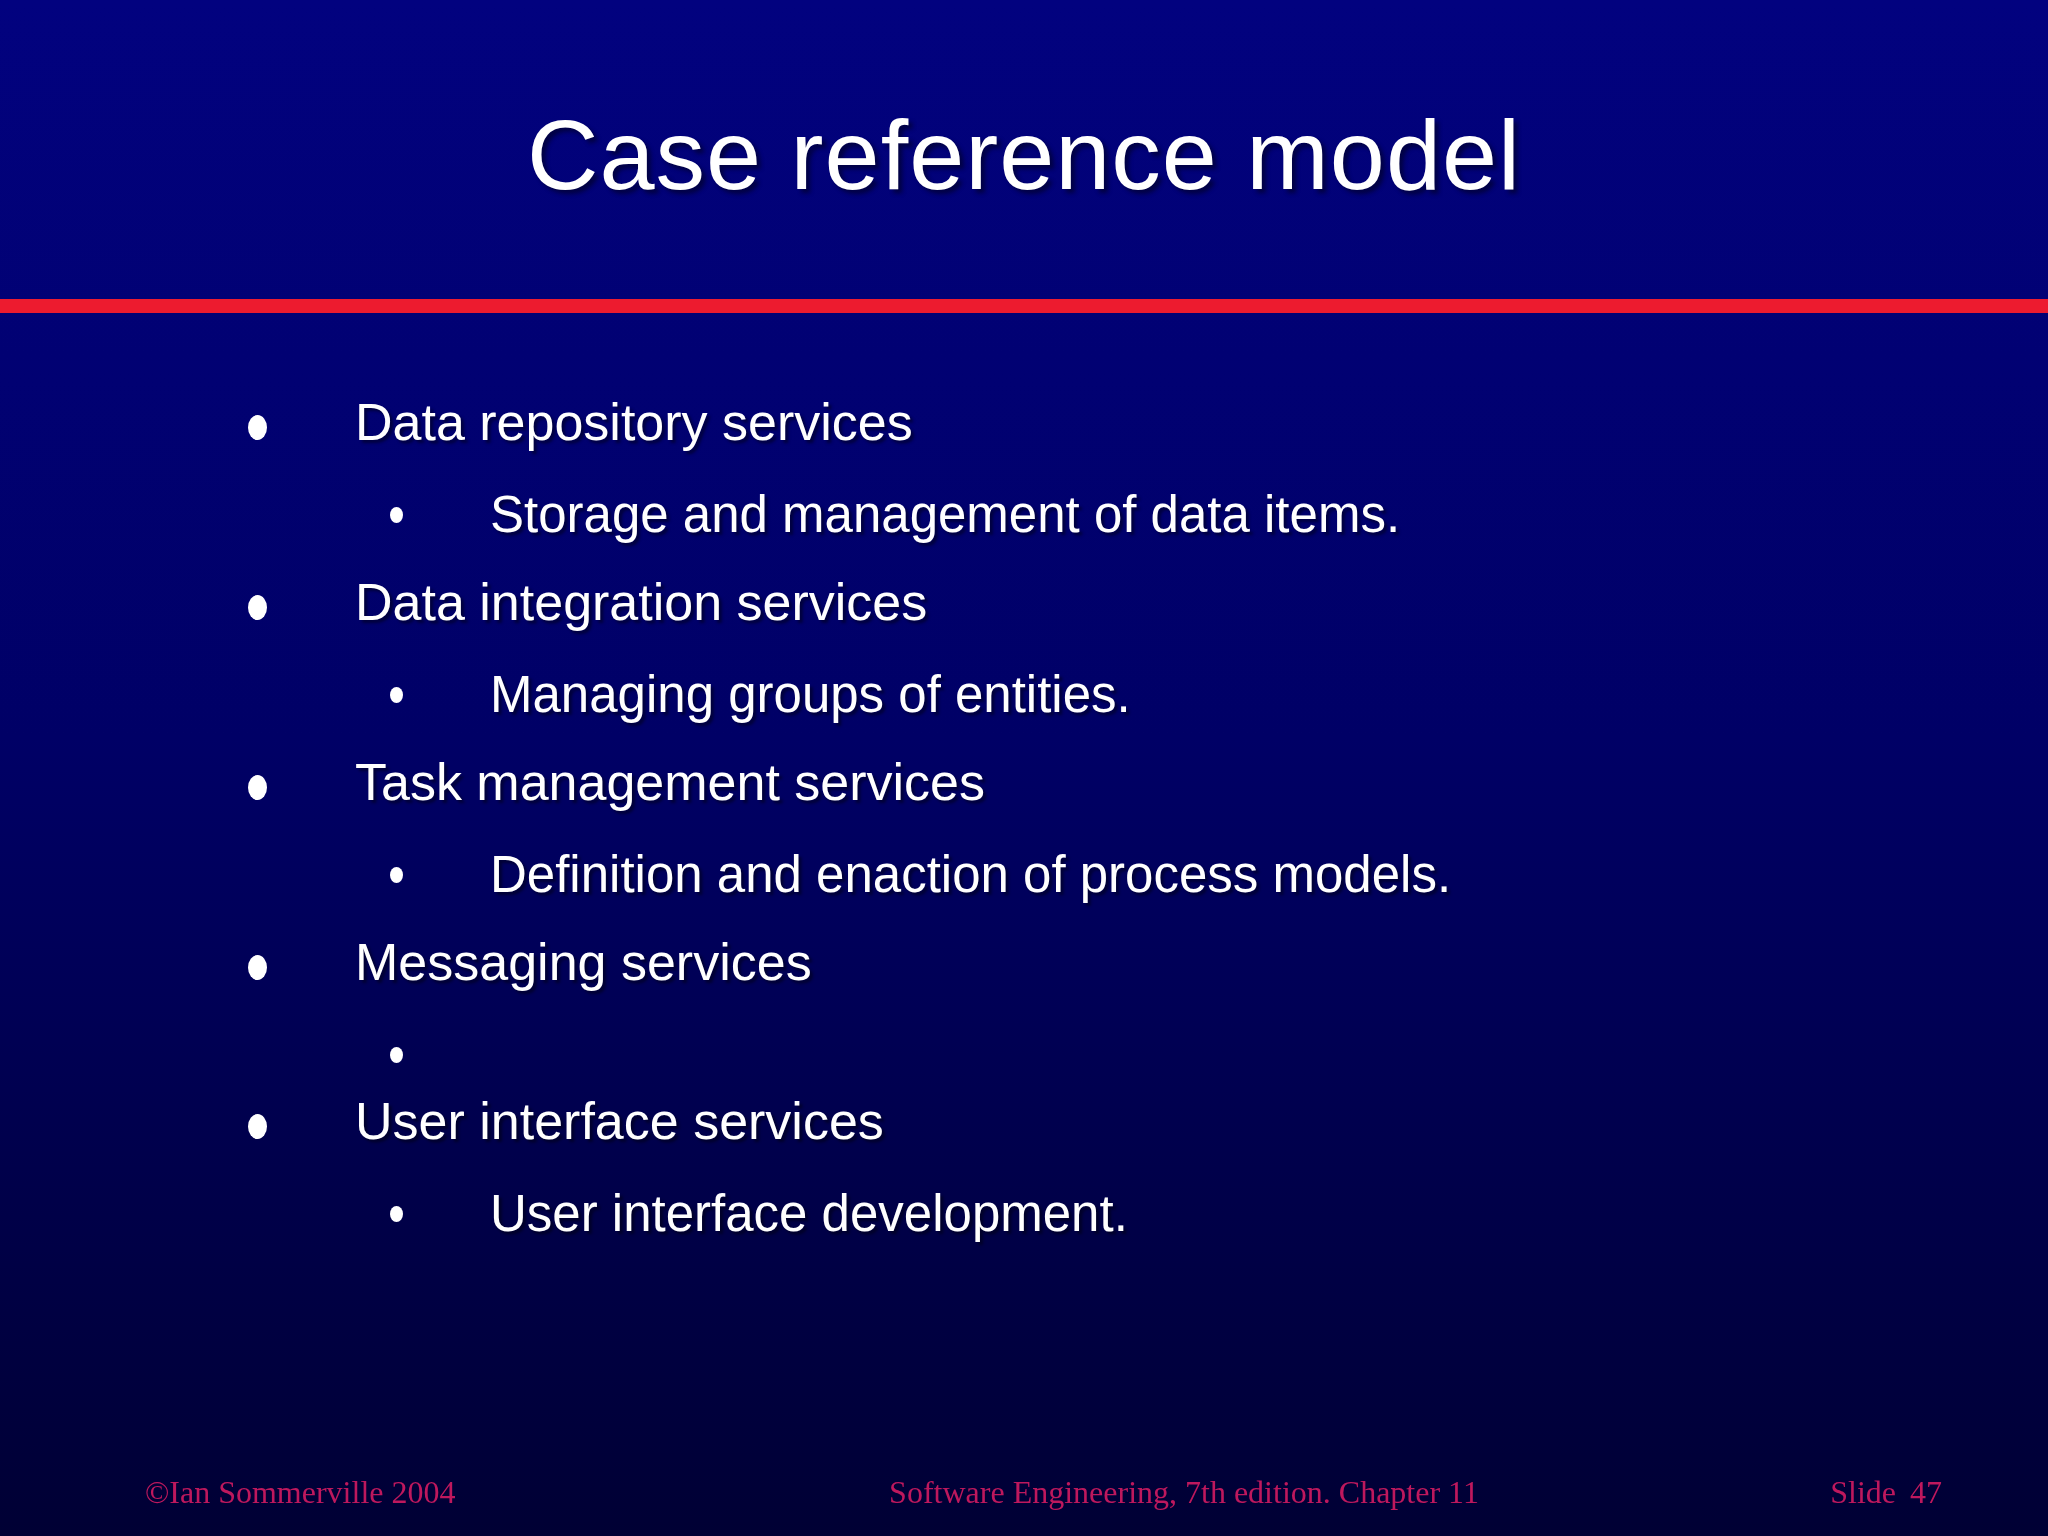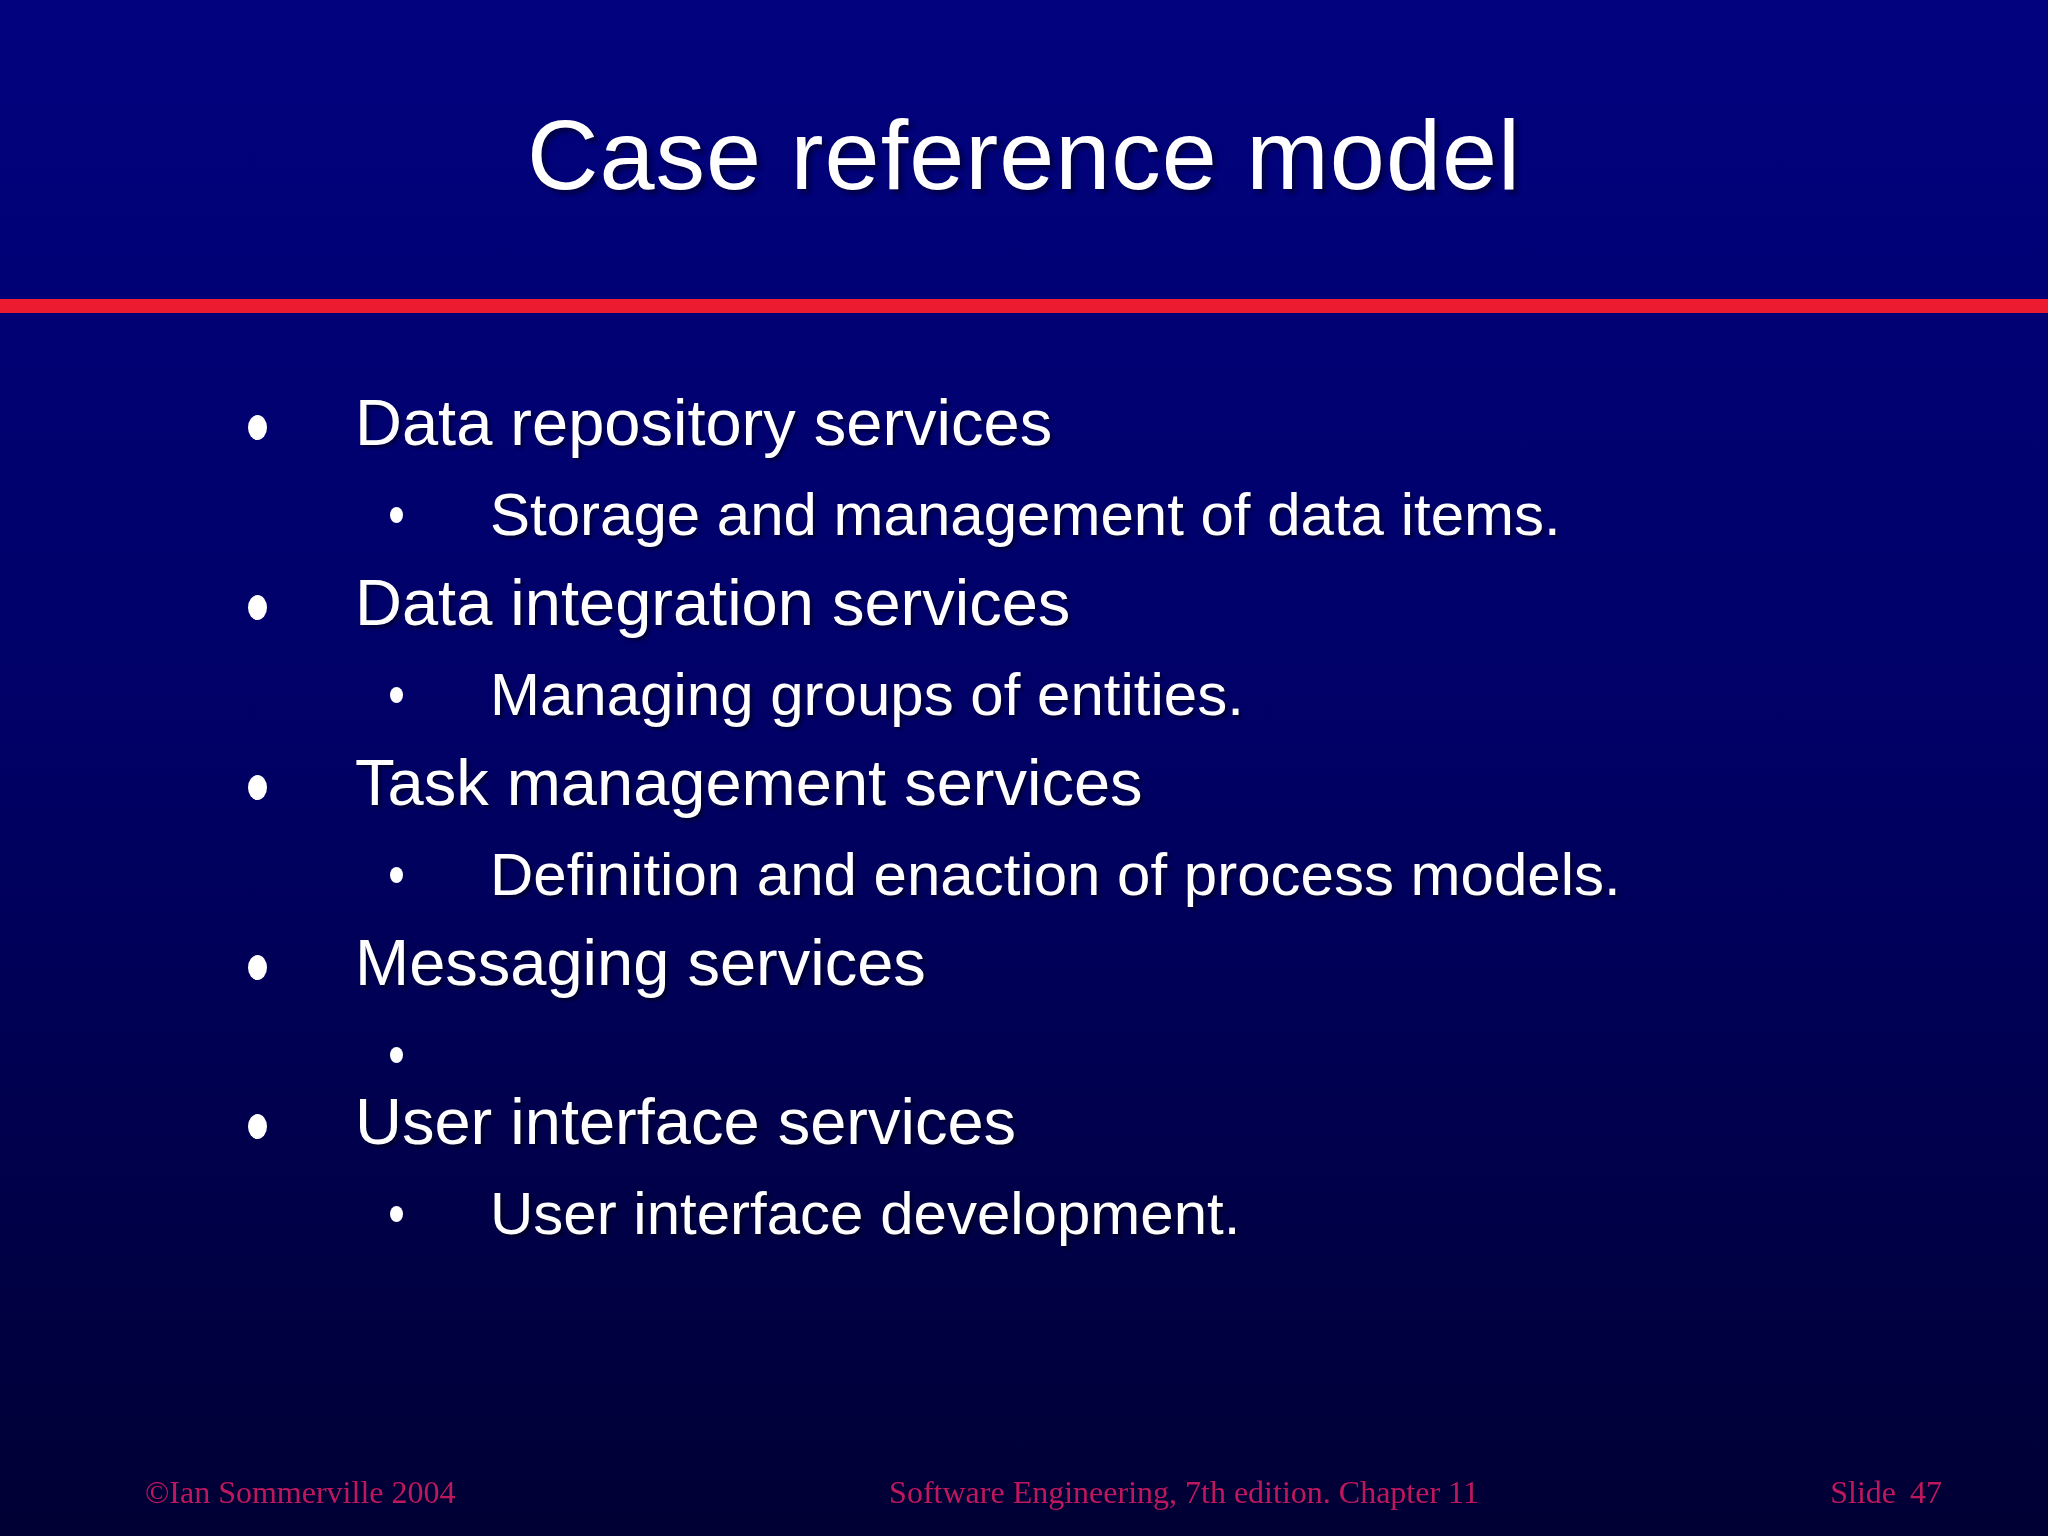--- a/index.html
+++ b/index.html
@@ -43,39 +43,39 @@
   .content {
     position: absolute;
     top: 390px;
     left: 0;
     width: 2048px;
   }
   .main-row {
     display: flex;
     align-items: flex-start;
     padding-left: 248px;
-    font-size: 65px;
+    font-size: 52px;
     line-height: 65px;
     margin-bottom: 30px;
     text-shadow: 3px 3px 3px rgba(0,0,0,0.45);
     white-space: nowrap;
   }
   .main-marker-cell { width: 107px; flex: 0 0 107px; }
   .main-dot {
     width: 19px;
     height: 25px;
     border-radius: 50%;
     background: var(--text);
     margin-top: 25px;
   }
   .sub-row {
     display: flex;
     align-items: flex-start;
     padding-left: 386px;
-    font-size: 60px;
+    font-size: 51px;
     line-height: 59px;
     margin-bottom: 26px;
     text-shadow: 3px 3px 3px rgba(0,0,0,0.45);
     white-space: nowrap;
   }
   .sub-marker-cell { width: 104px; flex: 0 0 104px; }
   .sub-dot {
     width: 13px;
     height: 16px;
     border-radius: 50%;

